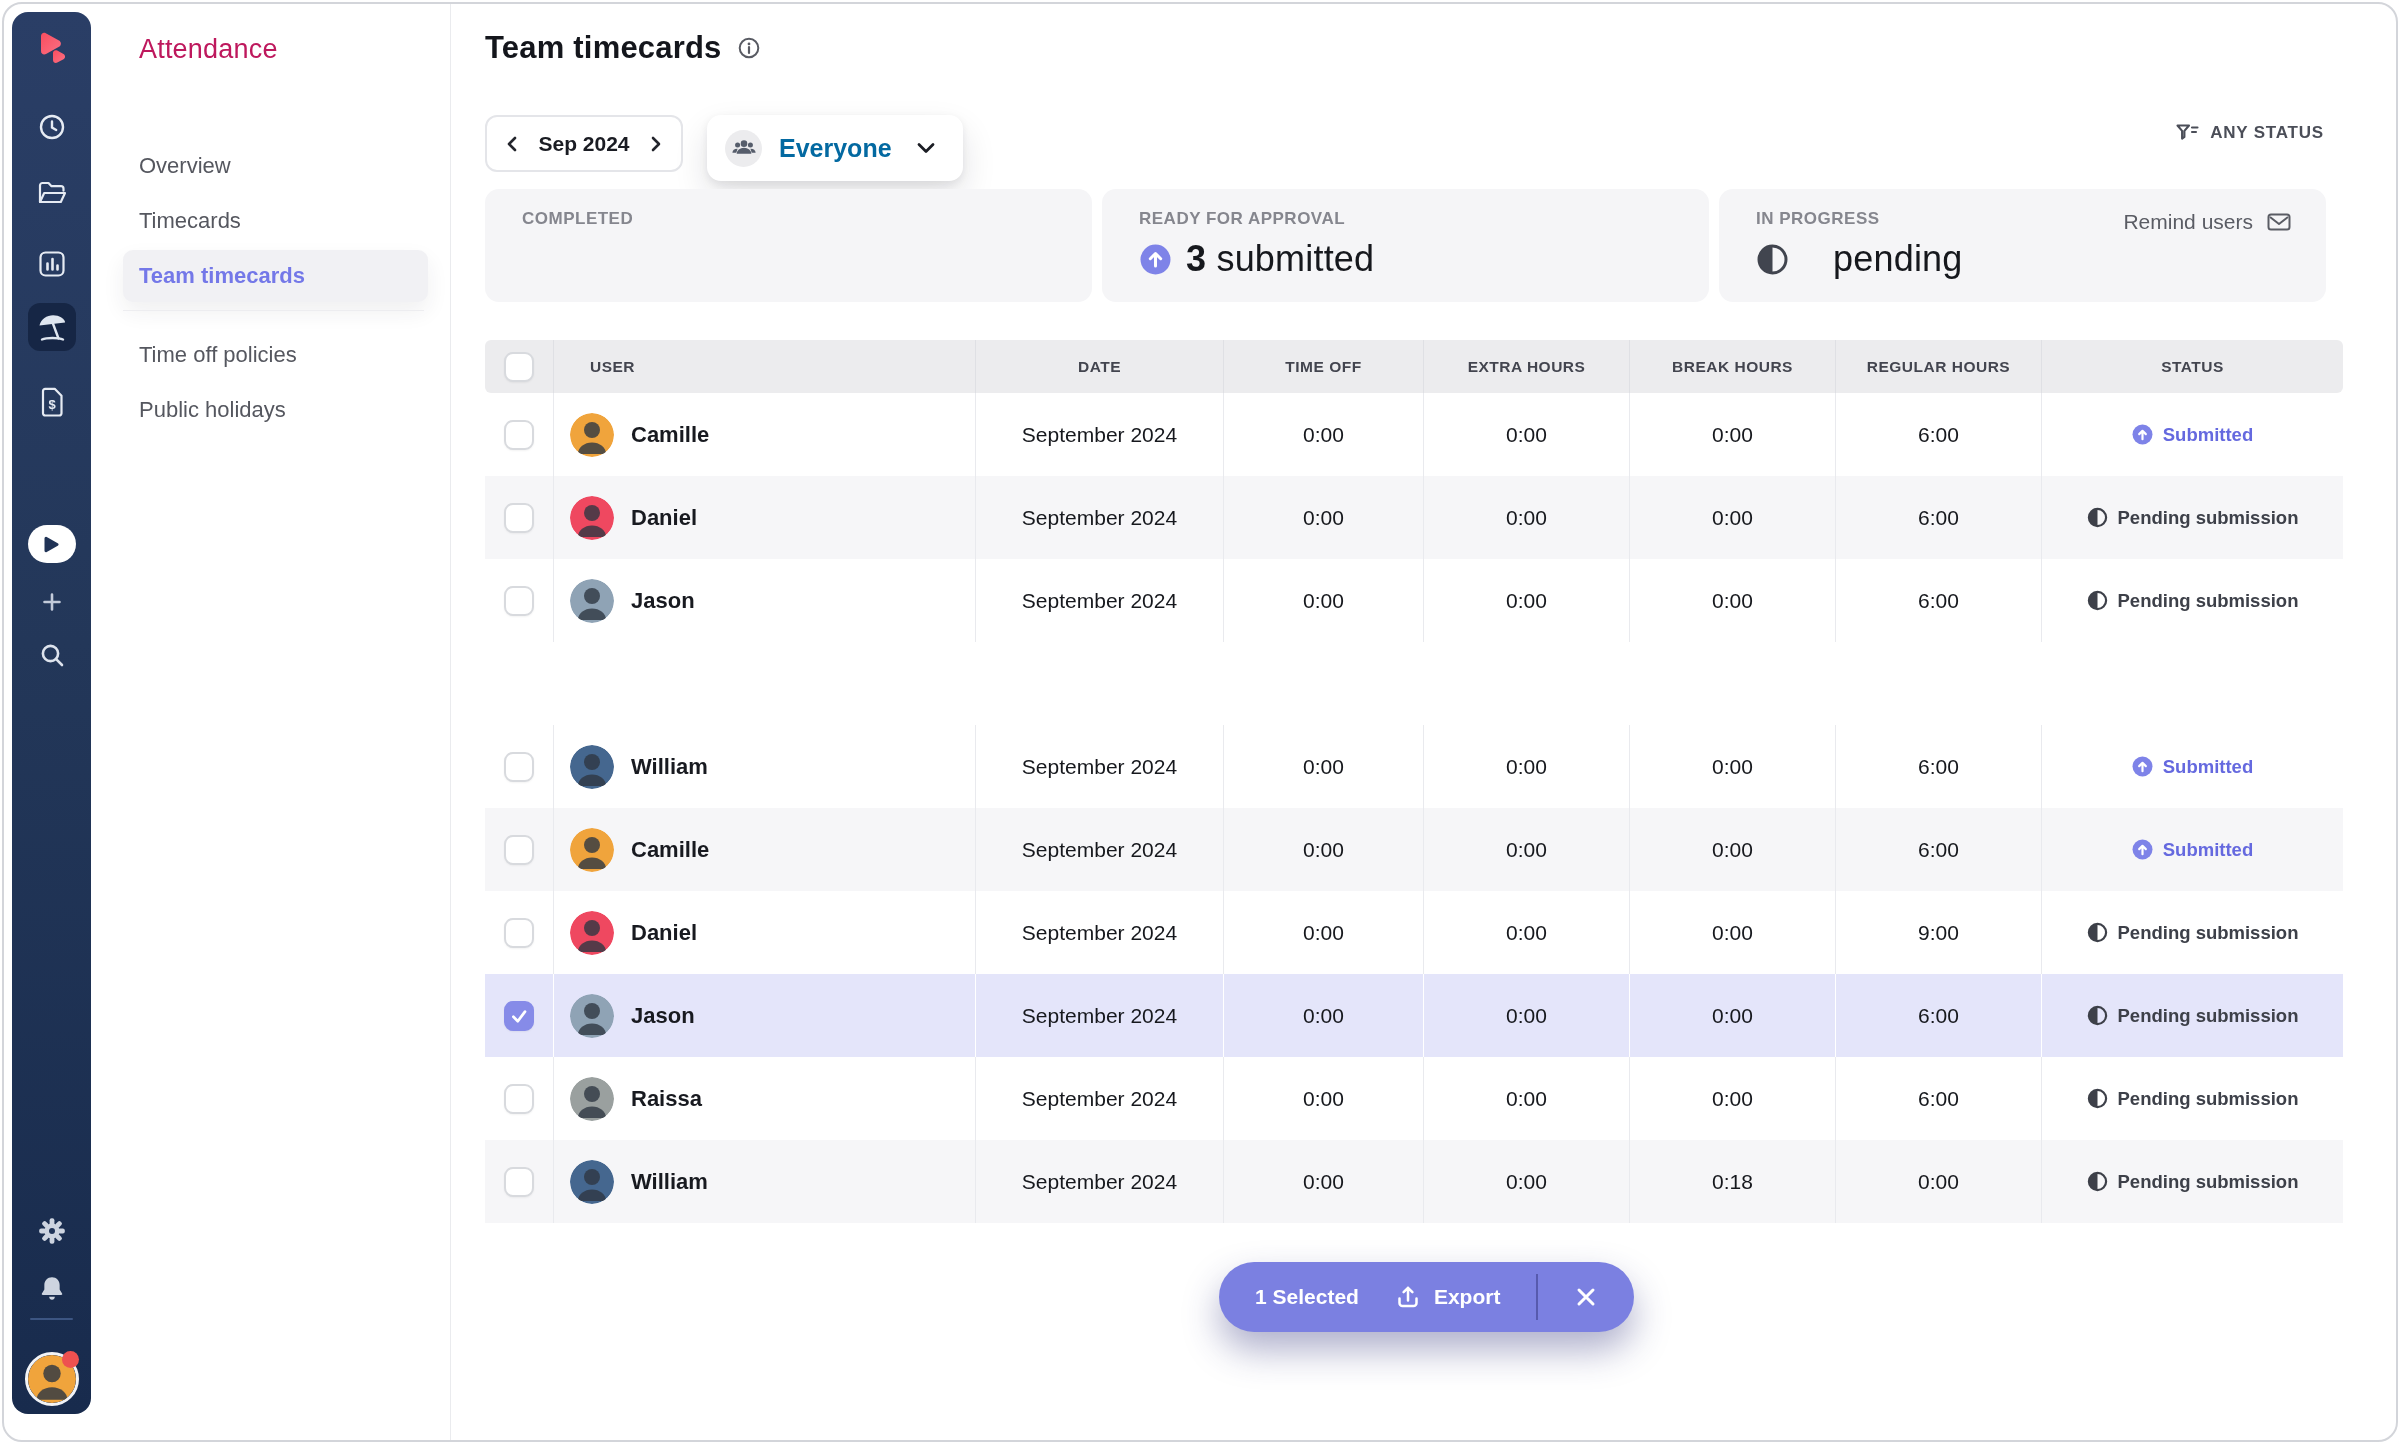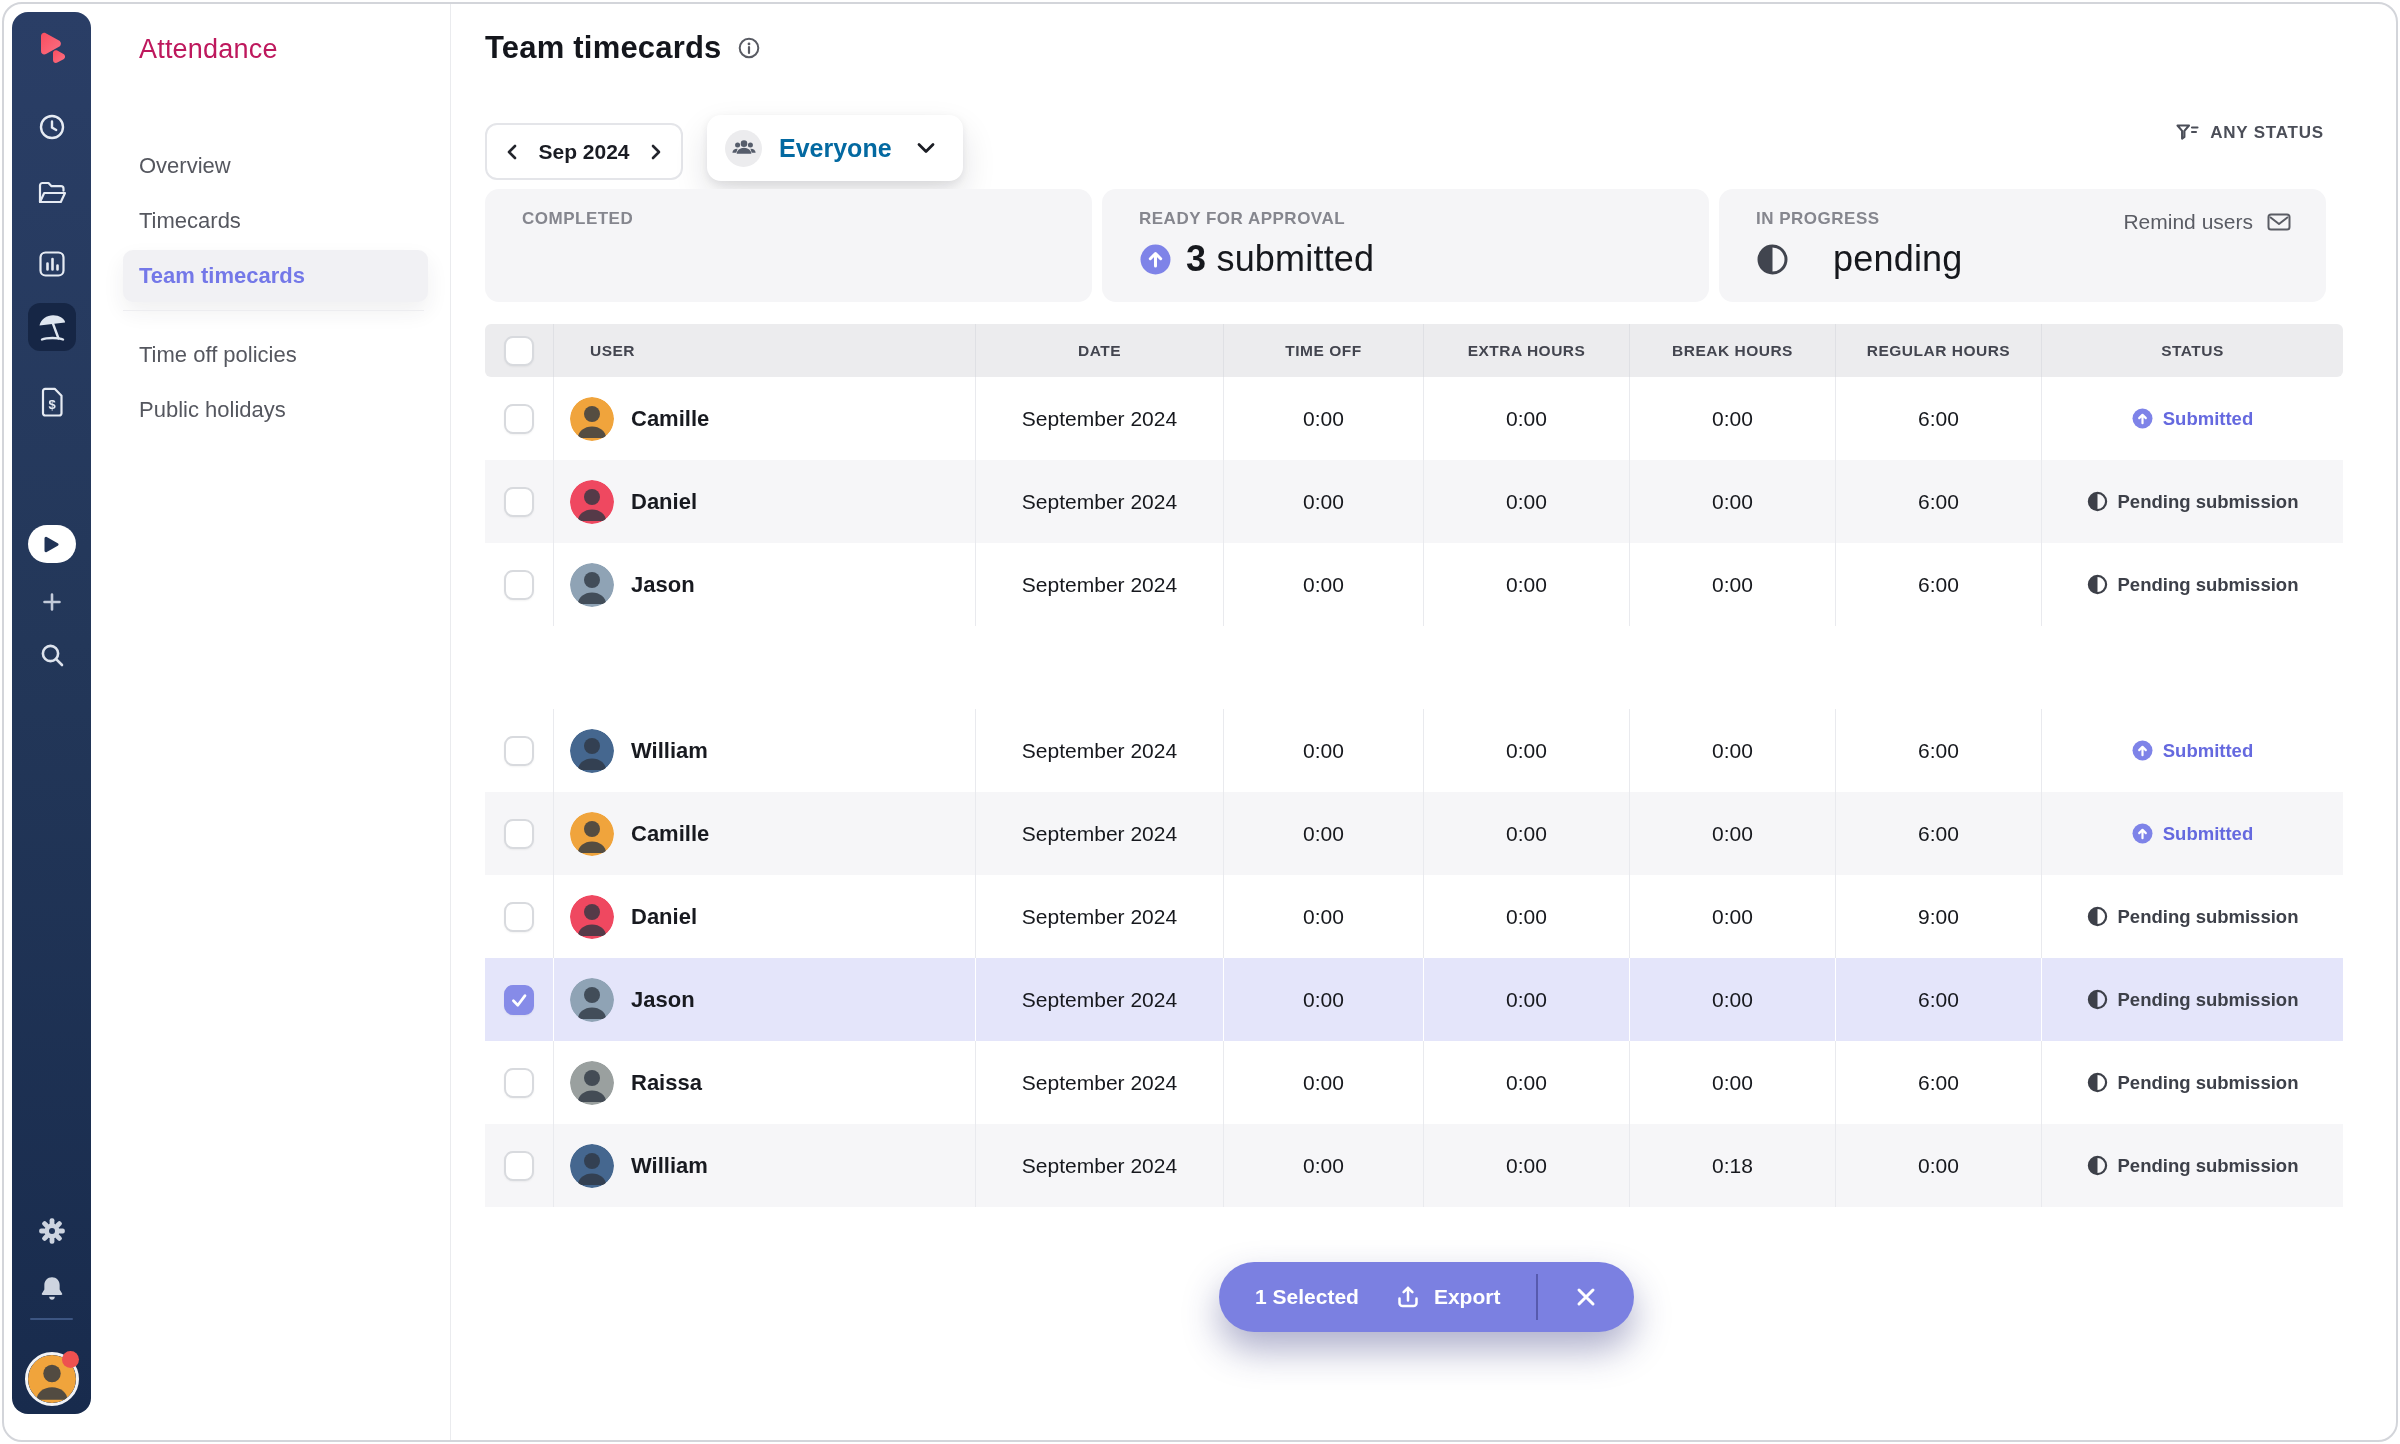--- a/index.html
+++ b/index.html
@@ -30,21 +30,21 @@
   .nav-item.selected { height:52px; margin:2px 22px 2px 32px; padding-left:16px; border-radius:10px; background:#f1f1f4;
                        color:#7478e8; font-weight:600; box-shadow:0 10px 22px rgba(40,42,60,.07); }
   .nav-divider { height:1px; background:#ededf0; margin:8px 26px 16px 32px; }
 
   
   .main { position:absolute; left:448px; top:0; right:0; bottom:0; }
   .page-header { position:absolute; left:33px; top:26px; display:flex; align-items:center; gap:16px; }
   .page-title { font-size:31px; font-weight:700; color:#14161c; letter-spacing:.2px; }
 
   .toolbar { position:absolute; left:33px; top:111px; display:flex; gap:24px; align-items:flex-start; }
-  .date-nav { margin-top:8px; height:57px; width:198px; border:2px solid #e4e5e9; border-radius:12px; background:#fff;
+  .date-nav { height:57px; width:198px; border:2px solid #e4e5e9; border-radius:12px; background:#fff;
               display:flex; align-items:center; justify-content:space-between; padding:0 16px; }
   .date-label { font-size:21px; font-weight:600; color:#1a1c23; }
   .people-btn { height:66px; border-radius:14px; background:#fff; display:flex; align-items:center; gap:17px; padding:0 26px 0 18px;
                 box-shadow:0 3px 8px rgba(25,28,40,.08), 0 16px 34px rgba(25,28,40,.12); }
   .people-circ { width:37px; height:37px; border-radius:50%; background:#ececee; display:flex; align-items:center; justify-content:center; }
   .people-label { font-size:25px; font-weight:700; color:#0369a1; }
   .status-filter { position:absolute; right:72px; top:118px; display:flex; gap:11px; align-items:center;
                    font-size:17px; font-weight:700; color:#4b4e58; letter-spacing:.8px; }
 
   
@@ -53,21 +53,21 @@
   .card-label { font-size:17px; font-weight:700; color:#85868e; letter-spacing:.5px; }
   .card-value-row { display:flex; align-items:center; margin-top:9px; }
   .card-value-row.wide { gap:44px; } .card-value-row.narrow { gap:14px; }
   .card-value { font-size:36px; color:#16181d; letter-spacing:.2px; }
   .card-value b { font-weight:700; }
   .card-action { position:absolute; right:34px; top:21px; display:flex; gap:13px; align-items:center;
                  font-size:21px; font-weight:400; color:#5a5c64; cursor:pointer; }
 
   
   .tbl { position:absolute; left:33px; top:320px; width:1858px; }
-  .thead { display:flex; height:53px; background:#ececee; border-radius:6px; align-items:stretch; }
+  .thead { display:flex; height:53px; background:#ececee; border-radius:6px; align-items:stretch;margin-top:16px; }
   .th { display:flex; align-items:center; justify-content:center; font-size:15.5px; font-weight:700; color:#43454f; letter-spacing:.5px; }
   .th + .th { border-left:1px solid #dfe0e4; }
   .th.user { justify-content:flex-start; padding-left:36px; }
   .row { display:flex; height:83px; }
   .row.zebra { background:#f6f6f8; }
   .row.selected { background:#e4e5fa; }
   .cell { display:flex; align-items:center; justify-content:center; font-size:21px; color:#16181d; }
   .cell + .cell { border-left:1px solid #e9eaee; }
   .row.selected .cell + .cell { border-left-color:#fff; }
   .cell.user { justify-content:flex-start; padding-left:16px; gap:17px; }

